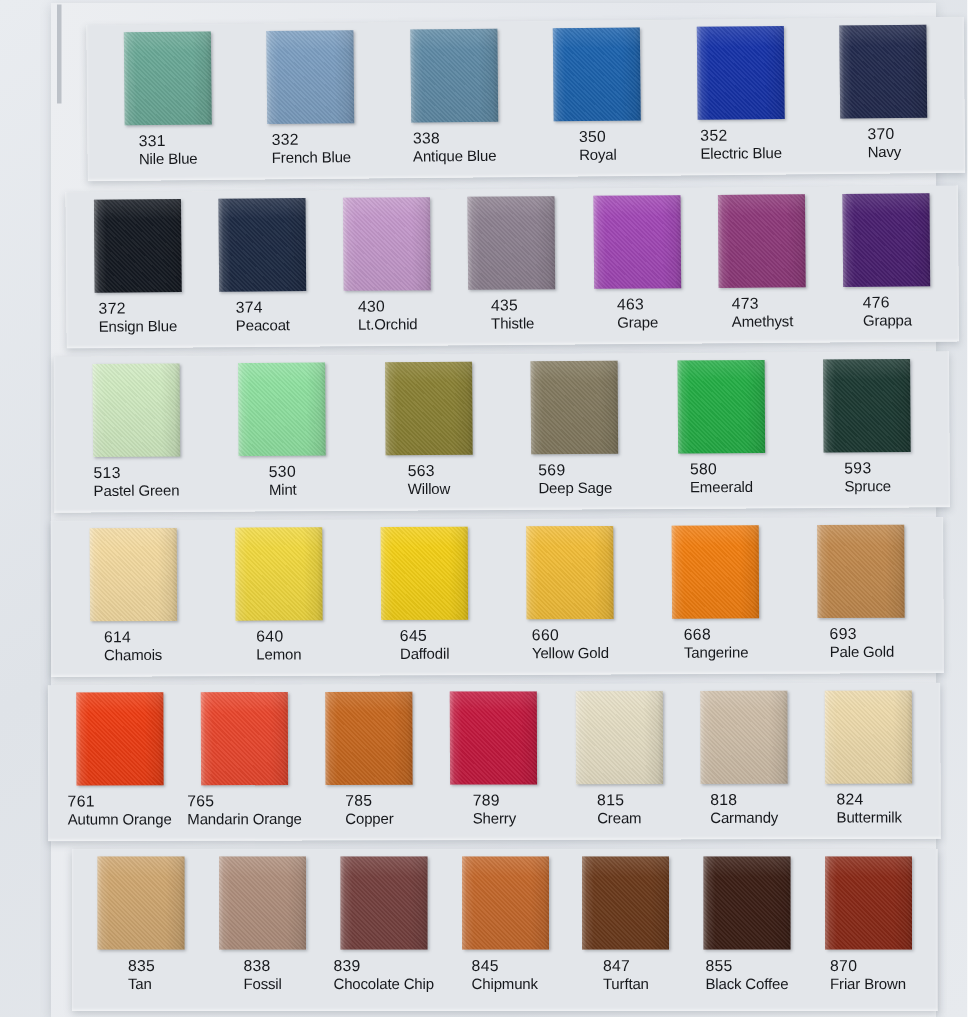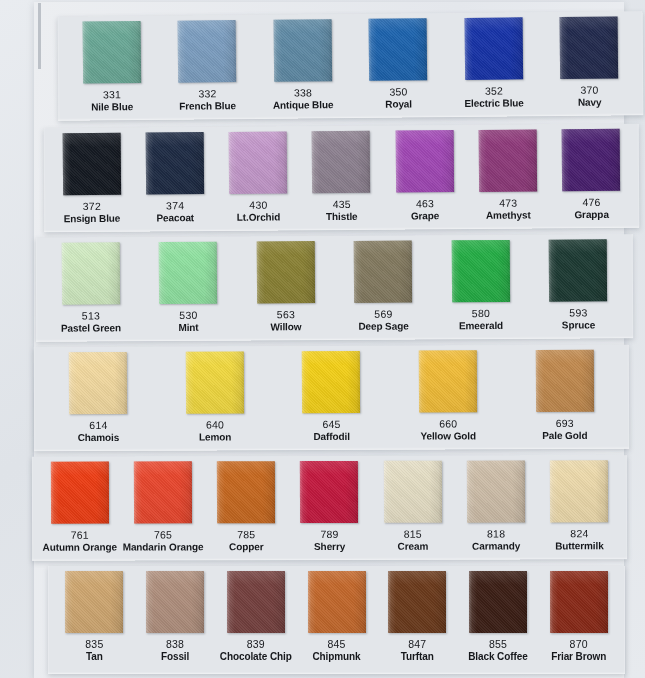--- a/index.html
+++ b/index.html
@@ -72,33 +72,31 @@
         rgba(255,255,255,0.055) 0px, rgba(255,255,255,0.055) 1px,
         rgba(0,0,0,0.045) 1px, rgba(0,0,0,0.045) 2px),
       linear-gradient(180deg,
         rgba(255,255,255,0.12) 0%,
         rgba(255,255,255,0.00) 22%,
         rgba(0,0,0,0.05) 100%);
     pointer-events: none;
   }
   .label {
     margin-top: 5px;
-    text-align: center;
     line-height: 1.22;
     color: #16181c;
   }
   .code {
     font-size: 10.5px;
     letter-spacing: 0.2px;
   }
   .name {
     font-size: 10px;
     letter-spacing: -0.1px;
     white-space: nowrap;
-    font-weight: bold;
   }
   
   .spine {
     position: absolute;
     left: 38px; top: 3px;
     width: 3px; height: 66px;
     background: rgba(150,156,166,0.55);
   }
 </style>
 </head>
@@ -277,20 +275,27 @@
             </div>
           </div>
           <div class="cell">
             <div class="swatch" title="Yellow Gold" style="background: rgb(240, 188, 56);"></div>
             <div class="label">
               <div class="code">660</div>
               <div class="name">Yellow Gold</div>
             </div>
           </div>
           <div class="cell">
+            <div class="swatch" title="Tangerine" style="background: rgb(240, 126, 17);"></div>
+            <div class="label">
+              <div class="code">668</div>
+              <div class="name">Tangerine</div>
+            </div>
+          </div>
+          <div class="cell">
             <div class="swatch" title="Pale Gold" style="background: rgb(192, 137, 78);"></div>
             <div class="label">
               <div class="code">693</div>
               <div class="name">Pale Gold</div>
             </div>
           </div>
         </div>
       </div>
       <div class="row" style="top: 456px; height: 104px; left: 32px; right: 18px; transform: rotate(-0.15deg);">
         <div class="row-inner">

